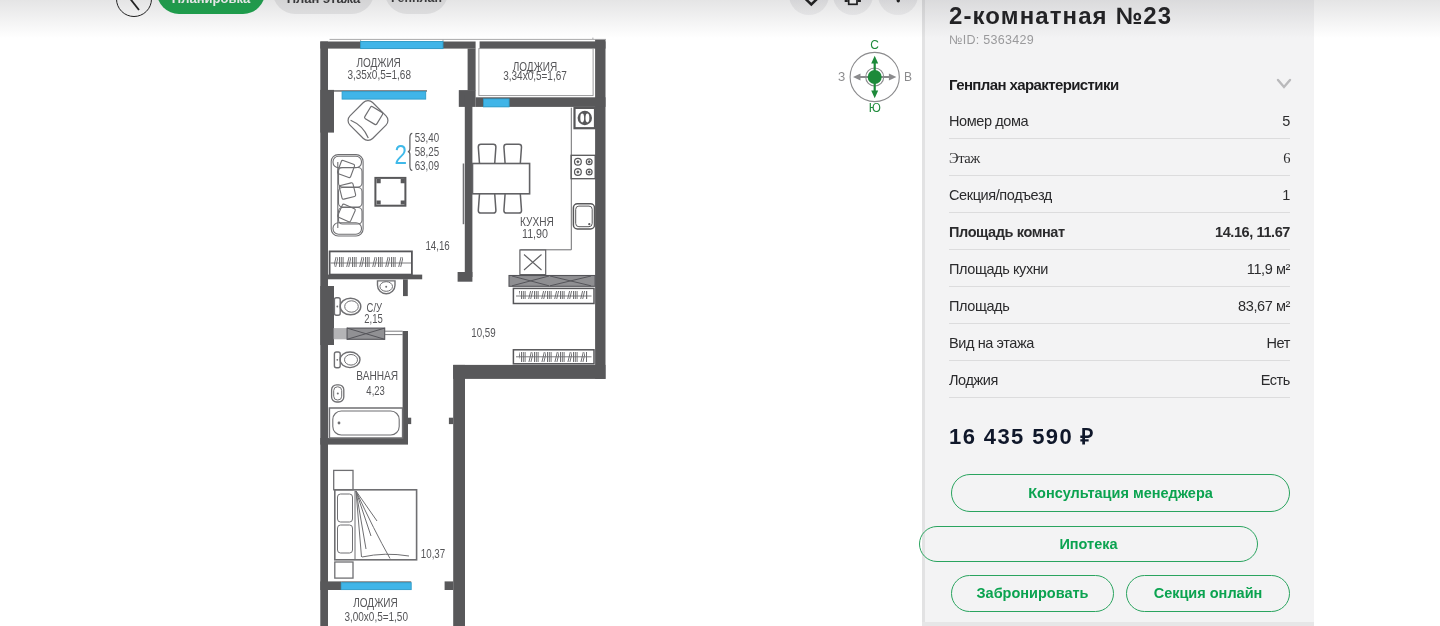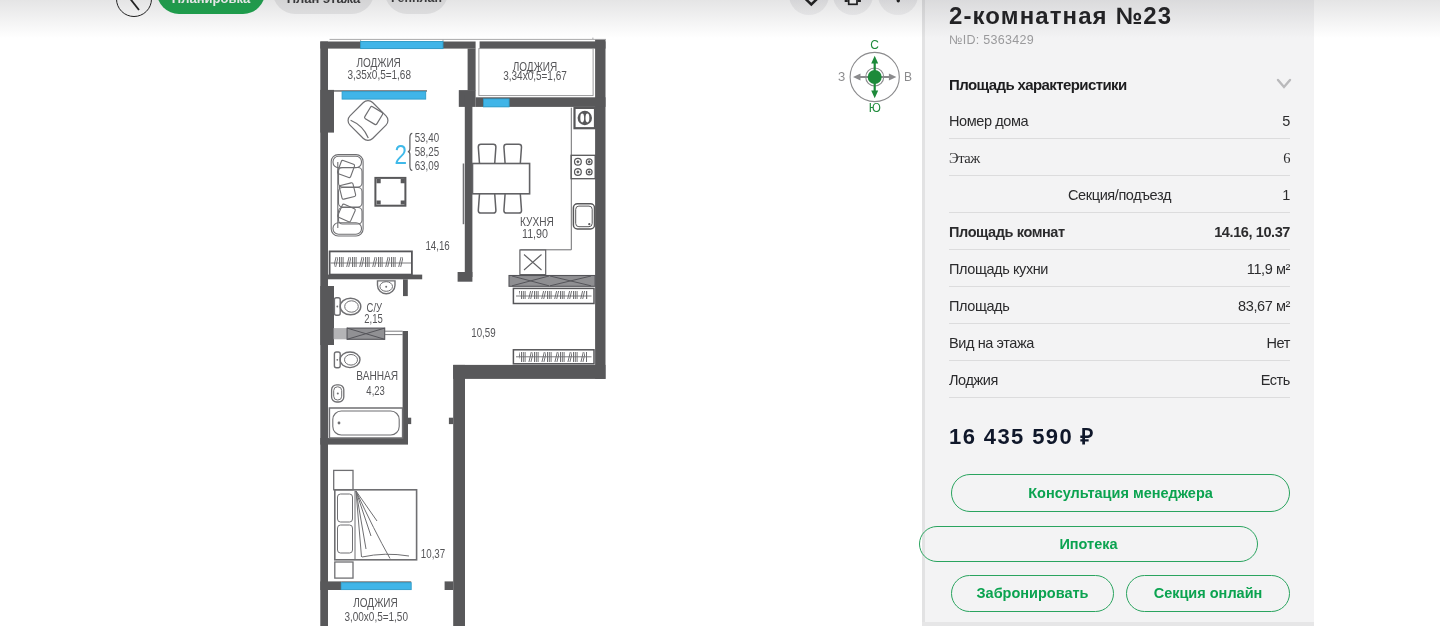--- a/index.html
+++ b/index.html
@@ -342,33 +342,33 @@
   </svg>
 
 <svg class="abs" style="left:893px;top:0" width="12" height="8" viewBox="0 0 12 8">
     <rect x="3.6" y="-1.8" width="3.3" height="4.2" rx="1.6" fill="#161616"></rect>
   </svg>
 
 <div class="abs ttl">2-комнатная №23</div>
 
 <div class="abs pid">№ID: 5363429</div>
 
-<div class="abs hdr">Площадь характеристики</div>
+<div class="abs hdr">Генплан характеристики</div>
 
 <svg class="abs" style="left:1276px;top:78px" width="16" height="12" viewBox="0 0 16 12">
     <path d="M2 2 L8 9 L14 2" stroke="#b9b9bb" stroke-width="2.4" fill="none" stroke-linecap="round"></path>
   </svg>
 
 <div class="row" style="top:112.5px;"><span>Номер дома</span><span class="v">5</span></div>
 
 <div class="row" style="top:149.5px;font-family:Liberation Serif, serif;"><span>Этаж</span><span class="v">6</span></div>
 
-<div class="row" style="top:186.5px;text-align:center;"><span>Секция/подъезд</span><span class="v">1</span></div>
-
-<div class="row" style="top:223.5px;font-weight:bold;"><span>Площадь комнат</span><span class="v">14.16, 10.37</span></div>
+<div class="row" style="top:186.5px;"><span>Секция/подъезд</span><span class="v">1</span></div>
+
+<div class="row" style="top:223.5px;font-weight:bold;"><span>Площадь комнат</span><span class="v">14.16, 11.67</span></div>
 
 <div class="row" style="top:260.5px;"><span>Площадь кухни</span><span class="v">11,9 м²</span></div>
 
 <div class="row" style="top:297.5px;"><span>Площадь</span><span class="v">83,67 м²</span></div>
 
 <div class="row" style="top:334.5px;"><span>Вид на этажа</span><span class="v">Нет</span></div>
 
 <div class="row" style="top:371.5px;"><span>Лоджия</span><span class="v">Есть</span></div>
 <div class="sep" style="top:138px;"></div>
 <div class="sep" style="top:175px;"></div>

